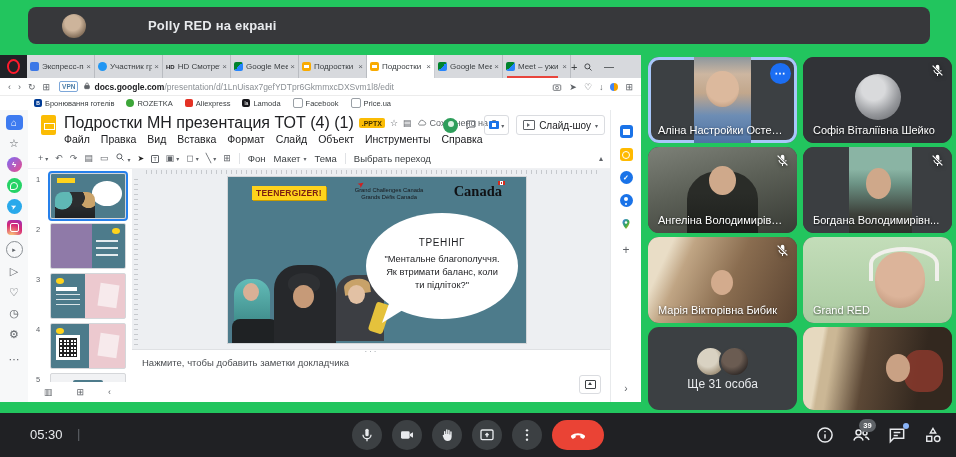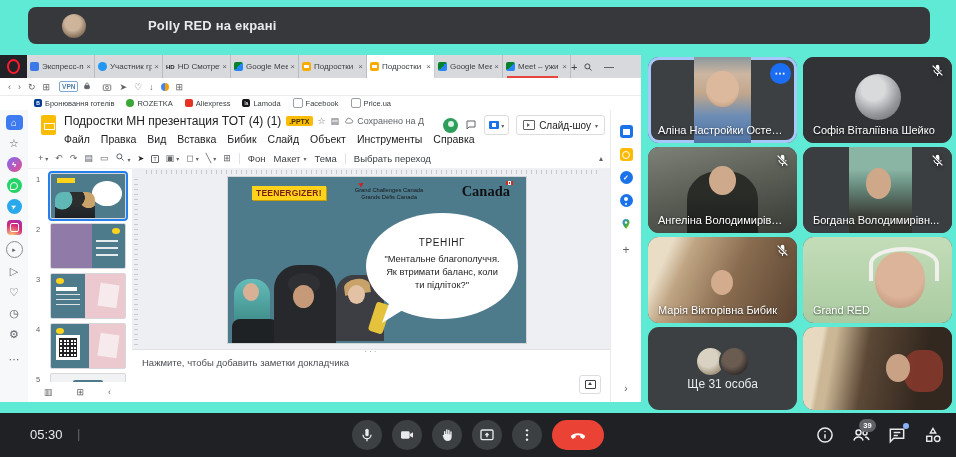--- a/index.html
+++ b/index.html
@@ -1,16 +1,16 @@
 <!DOCTYPE html>
 <html><head>
 <meta charset="utf-8">
 <style>
   html,body{margin:0;padding:0;background:#131315}
-  .stage{position:relative;width:956px;height:457px;background:#5eead4;overflow:hidden;
+  .stage{position:relative;width:956px;height:457px;background:#22c55e;overflow:hidden;
          font-family:"Liberation Sans",sans-serif;-webkit-user-select:none;user-select:none}
   
   .banner{position:absolute;left:28px;right:26px;top:7px;height:37px;background:#37383b;border-radius:8px;
           display:flex;align-items:center}
   .b-avatar{width:24px;height:24px;border-radius:50%;margin-left:34px;flex:none;
             background:radial-gradient(circle at 45% 38%,#cdb49b 0 38%,#8a7560 70%,#57493d)}
   .b-label{margin-left:62px;color:#e8eaed;font-size:13px;font-weight:700;letter-spacing:.2px}
   
   .screen{position:absolute;left:0;top:55px;width:641px;height:347px;background:#fff;overflow:hidden}
   .tabbar{position:absolute;left:0;top:0;right:0;height:23px;background:#d7d9dd;display:flex;align-items:stretch}
@@ -73,21 +73,21 @@
   .sb-tg i{display:block;transform:rotate(-25deg);font-style:normal}
   .sb-ig{background:radial-gradient(circle at 30% 110%,#feda75,#d62976 60%,#962fbf);border-radius:4px;position:relative}
   .sb-ig::after{content:'';width:7px;height:7px;border:1.2px solid #fff;border-radius:2px}
   .sb-play{border:1px solid #8a8f94;border-radius:50%;font-size:7px;color:#5f6368}
   .sb-more{margin-top:4px}
   
   .sapp{position:absolute;left:28px;top:55px;right:0;bottom:0;background:#fff}
   .slides-logo{position:absolute;left:13px;top:5px;width:15px;height:20px;background:#fbbc04;border-radius:2px}
   .slides-logo::after{content:'';position:absolute;left:3px;top:8px;width:9px;height:5px;border:1.5px solid #fff}
   .doc-row{position:absolute;left:36px;top:4px;display:flex;align-items:center;gap:5px;white-space:nowrap}
-  .doc-title{font-size:12px;color:#202124}
+  .doc-title{font-size:16px;color:#202124}
   .pptx{background:#fbbc04;color:#402f00;font-size:7px;font-weight:700;padding:1.5px 3px;border-radius:2px}
   .hgl{font-size:9px;color:#5f6368}
   .saved{display:flex;align-items:center;gap:3px;font-size:9px;color:#5f6368}
   .saved svg{width:10px;height:8px}
   .menu-row{position:absolute;left:36px;top:23px;display:flex;gap:11px;font-size:10.5px;color:#202124}
   .hright{position:absolute;right:36px;top:5px;display:flex;align-items:center;gap:7px}
   .gava{width:15px;height:15px;border-radius:50%;background:#2e9e5b;position:relative}
   .gava::after{content:'';position:absolute;left:4.5px;top:3px;width:6px;height:6px;border-radius:50%;background:#d9f2e2}
   .hic svg{width:12px;height:12px;display:block}
   .present-btn{display:flex;align-items:center;border:1px solid #dadce0;border-radius:3px;height:18px;padding:0 4px;gap:2px}
@@ -148,21 +148,21 @@
                   background:repeating-linear-gradient(90deg,#c6c9cd 0 1px,transparent 1px 5px)}
   .canvas::after{content:'';position:absolute;left:2px;top:10px;bottom:10px;width:4px;
                  background:repeating-linear-gradient(#c6c9cd 0 1px,transparent 1px 5px)}
   .slide{position:absolute;left:96px;top:8px;width:298px;height:166px;background:#4d7b8b;
          box-shadow:0 0 0 1px #d3d6d9;overflow:hidden}
   .teen{position:absolute;left:24px;top:9px;background:#ffd31c;color:#7c1e12;font-weight:700;font-size:8.5px;
         padding:2px 4px;letter-spacing:.2px;box-shadow:1px 1px 0 #c79c00}
   .gcc{position:absolute;left:116px;top:10px;width:90px;text-align:center;font-size:5.8px;line-height:1.25;color:#15161a}
   .gcc .leaf{position:absolute;left:14px;top:-7px;color:#d21e1e;font-size:8px;transform:rotate(-35deg);font-style:normal}
   .gcc span{display:block}
-  .canada{position:absolute;right:16px;top:6px;font-family:"Liberation Serif",serif;font-weight:700;
+  .canada{position:absolute;right:24px;top:6px;font-family:"Liberation Serif",serif;font-weight:700;
           font-size:14.5px;color:#101114}
   .canada .flag{position:absolute;right:-3px;top:-2px;width:7px;height:4px;
           background:linear-gradient(90deg,#d52b1e 0 27%,#fff 27% 73%,#d52b1e 73%)}
   .canada .flag::after{content:'';position:absolute;left:2.7px;top:1px;width:1.6px;height:2px;background:#d52b1e}
   .photo{position:absolute;left:4px;bottom:0;width:162px;height:112px}
   .photo i{position:absolute;font-style:normal}
   .ph-h1{left:2px;bottom:4px;width:36px;height:60px;background:linear-gradient(#63bcb8,#418f8d 70%,#2f3a3e);border-radius:16px 16px 0 0}
   .ph-f1{left:11px;bottom:42px;width:16px;height:18px;background:#d8b096;border-radius:50%}
   .ph-b1{left:0;bottom:0;width:46px;height:24px;background:#1f2224;border-radius:8px 8px 0 0}
   .ph-h2{left:42px;bottom:0;width:62px;height:78px;background:#26282b;border-radius:24px 24px 0 0}
@@ -334,20 +334,21 @@
         </div>
     </div>
 
     <div class="addrbar">
       <span class="nav-icons"><span>‹</span><span>›</span><span>↻</span><span>⊞</span></span>
       <span class="vpn">VPN</span>
       <span class="lock"><svg viewBox="0 0 24 24" fill="none" stroke="#5f6368" stroke-width="2.4">
             <rect x="5" y="10" width="14" height="10" rx="2" fill="#5f6368"></rect>
             <path d="M8 10V7a4 4 0 0 1 8 0v3"></path>
           </svg></span>
+      <span class="url"><b>docs.google.com</b><span class="path">/presentation/d/1LnUisax7gefYDTpr6GkmmxcDXSvm1l8/edit</span></span>
       <span class="addr-right">
           <span>
             <svg style="width:10px;height:10px" viewBox="0 0 24 24" fill="none" stroke="#5f6368" stroke-width="2">
               <rect x="3" y="7" width="18" height="13" rx="2"></rect>
               <circle cx="12" cy="13.5" r="3.5"></circle>
             </svg>
           </span>
           <span>➤</span>
           <span>♡</span>
           <span>↓</span>
@@ -413,21 +414,21 @@
               <path d="M6 13h11a4 4 0 0 0 .5-7.96A6 6 0 0 0 6 6.5 3.5 3.5 0 0 0 6 13z"></path>
             </svg>
           <span>Сохранено на Д</span>
         </span>
       </div>
       <div class="menu-row">
           <span>Файл</span>
           <span>Правка</span>
           <span>Вид</span>
           <span>Вставка</span>
-          <span>Бибик</span>
+          <span>Формат</span>
           <span>Слайд</span>
           <span>Объект</span>
           <span>Инструменты</span>
           <span>Справка</span>
         </div>
       <div class="hright">
         <span class="gava"></span>
         <span class="hic">
             <svg viewBox="0 0 24 24" fill="none" stroke="#5f6368" stroke-width="2">
               <path d="M4 4h16v12H8l-4 4z"></path>

